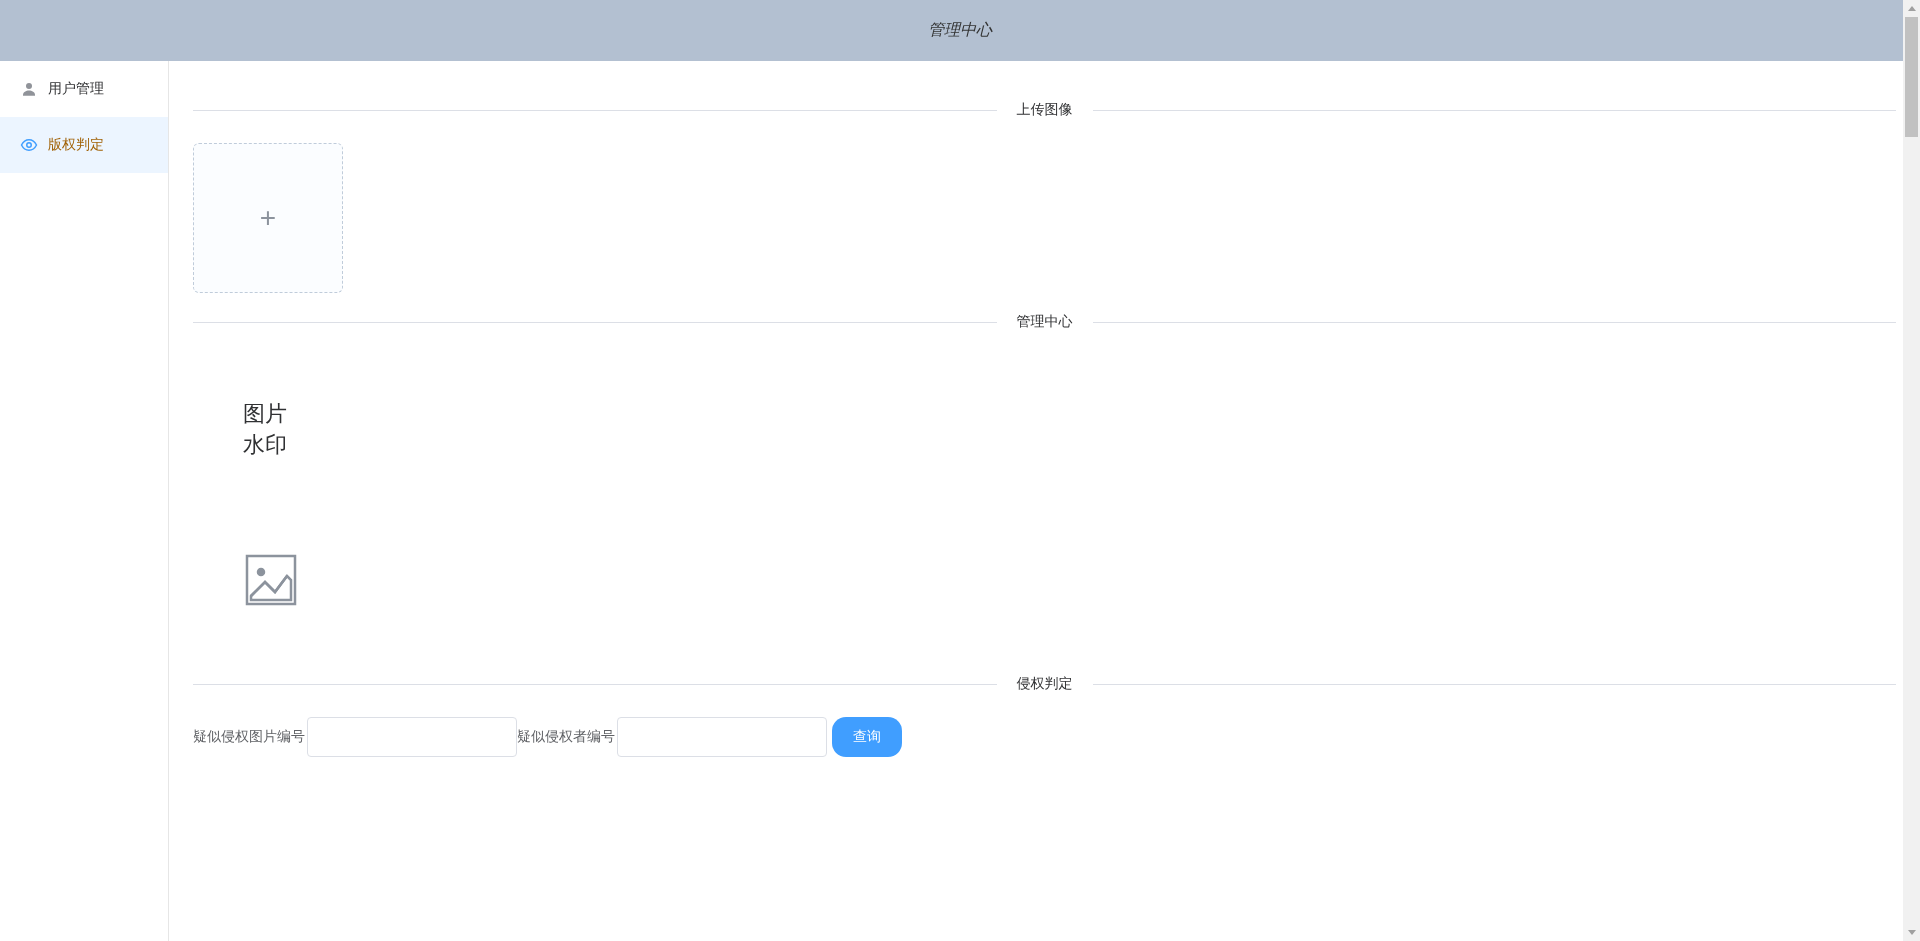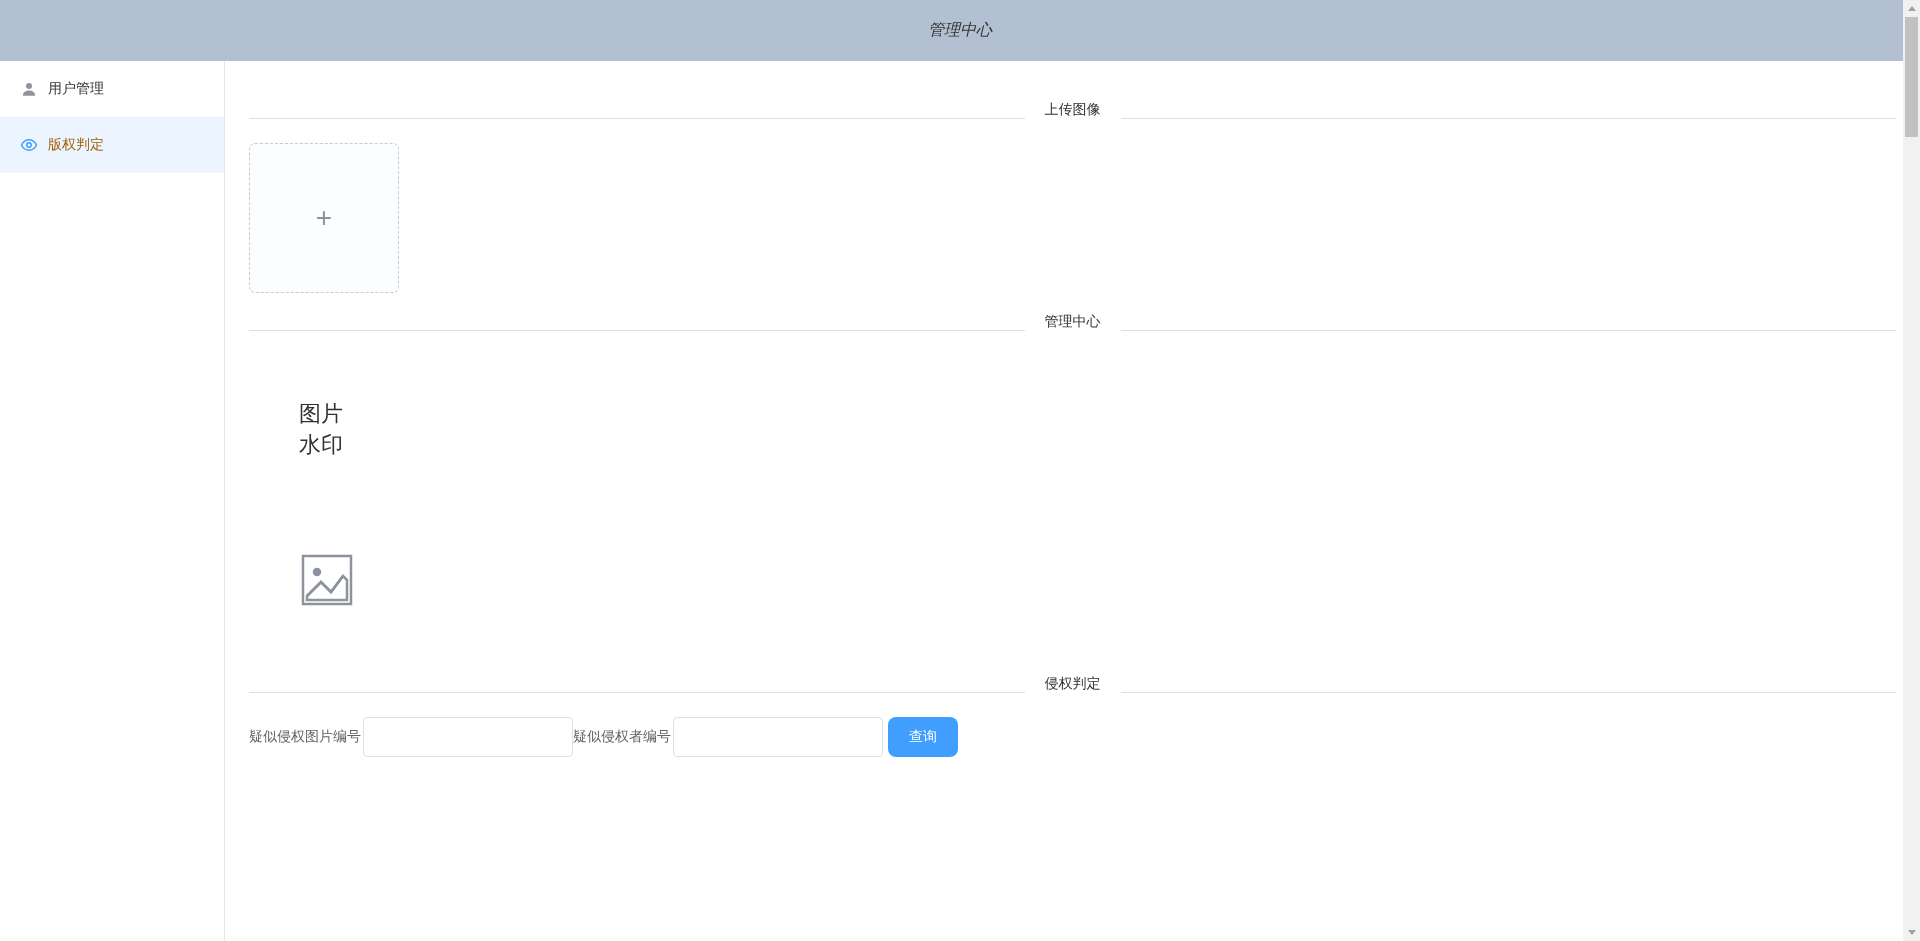--- a/index.html
+++ b/index.html
@@ -31,21 +31,21 @@
       font-size: 16px;
       font-style: italic;
     }
     .body-wrapper {
       flex: 1;
       display: flex;
       background: #b3c0d1;
       overflow: hidden;
     }
     .sidebar {
-      width: 225px;
+      width: 169px;
       background: #fff;
       border-right: 1px solid #e6e6e6;
     }
     .sidebar-item {
       height: 56px;
       display: flex;
       align-items: center;
       padding-left: 20px;
       font-size: 14px;
       color: #303133;
@@ -64,21 +64,21 @@
       justify-content: center;
     }
     .main {
       flex: 1;
       background: #fff;
       padding: 20px 24px;
       overflow-y: auto;
     }
     .divider {
       display: flex;
-      align-items: flex-end;
+      align-items: center;
       margin: 20px 0 24px 0;
       position: relative;
     }
     .divider::before,
     .divider::after {
       content: "";
       flex: 1;
       height: 1px;
       background: #dcdfe6;
     }
@@ -140,21 +140,21 @@
       color: #606266;
       outline: none;
     }
     .query-button {
       min-width: 70px;
       height: 40px;
       padding: 0 20px;
       background: #409EFF;
       color: #fff;
       border: none;
-      border-radius: 8px;
+      border-radius: 14px;
       font-size: 14px;
       cursor: pointer;
       margin-left: 5px;
     }
     .scrollbar-track {
       position: absolute;
       right: 0;
       top: 0;
       width: 17px;
       height: 100%;

